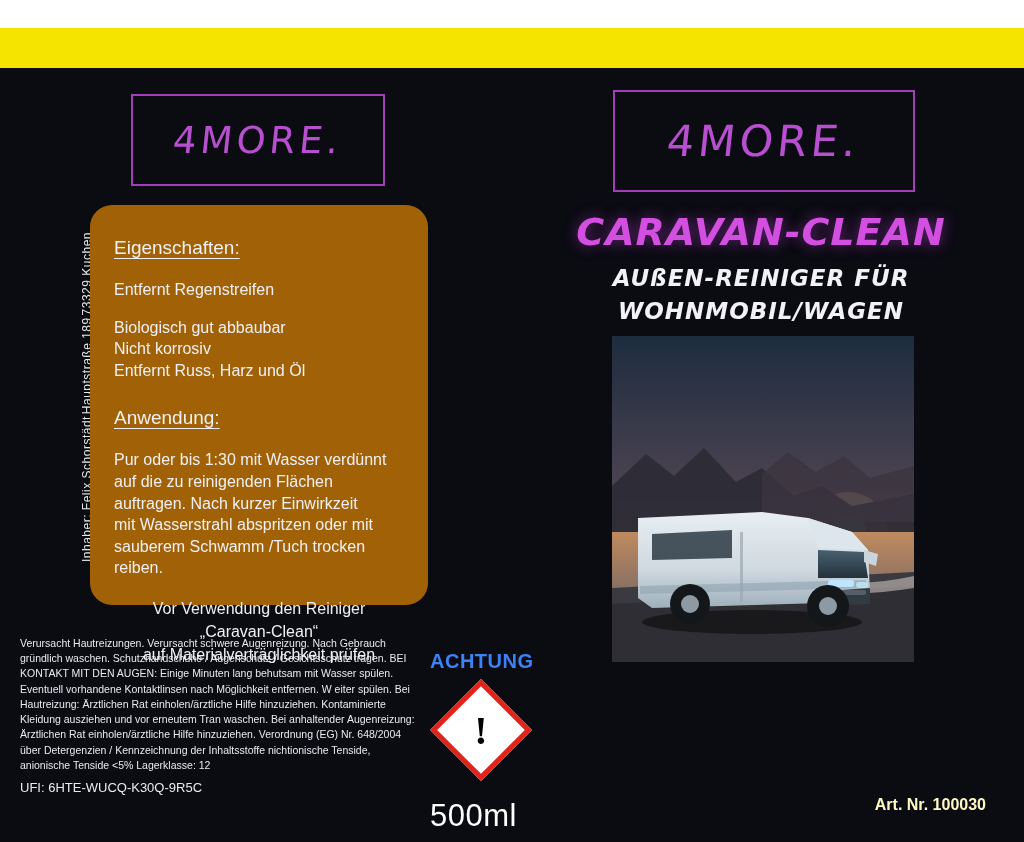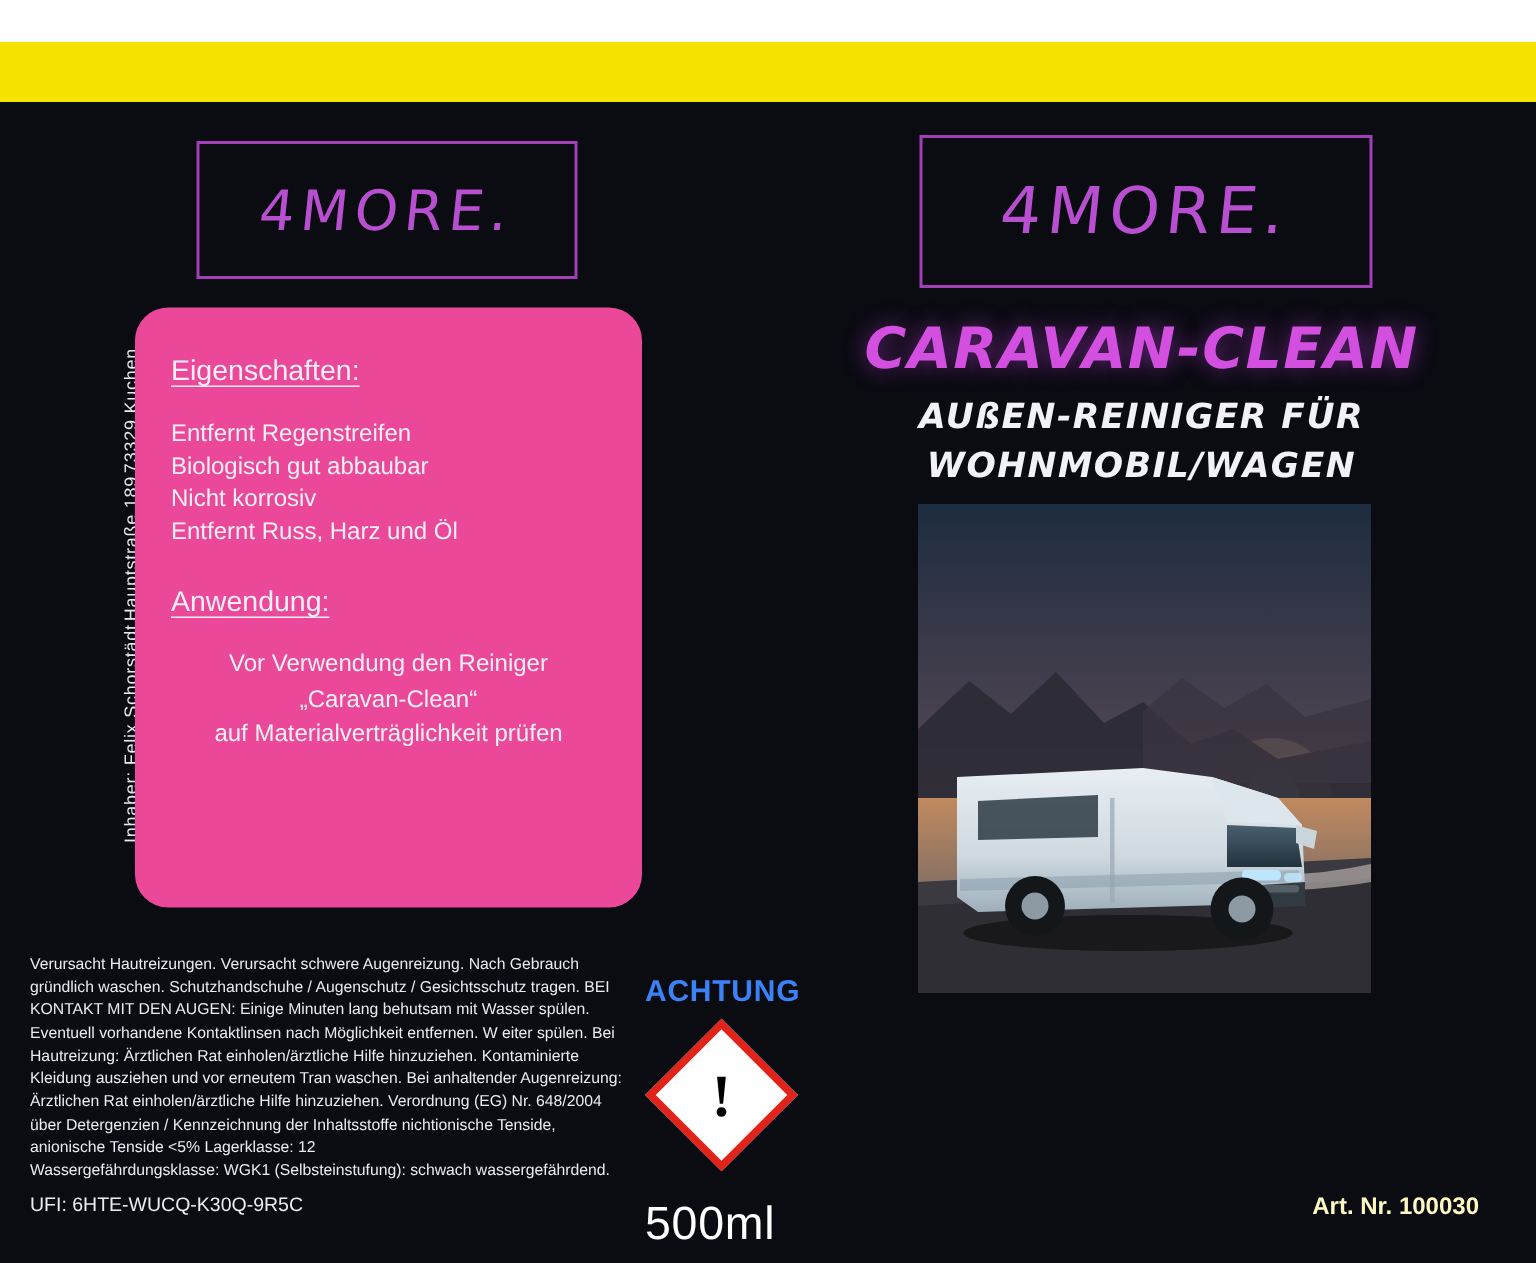--- a/index.html
+++ b/index.html
@@ -88,40 +88,40 @@
   }
   .side-address span { white-space: nowrap; }
 
   
   .info-card {
     position: absolute;
     left: 90px;
     top: 205px;
     width: 338px;
     height: 400px;
-    background: #ec4899;
+    background: #a16207;
     border-radius: 22px;
     color: #f0f0f4;
     padding: 20px 24px;
     box-sizing: border-box;
   }
   .info-card h2 {
     font-size: 19px;
     font-weight: 400;
     margin: 12px 0 0 0;
     text-decoration: underline;
     text-underline-offset: 4px;
   }
   .info-card p {
     font-size: 16px;
     font-weight: 400;
     margin: 20px 0 0 0;
     line-height: 1.35;
   }
-  .info-card p.tight { margin-top: 0; }
+  .info-card p.tight { margin-top: 16px; }
   .info-card .centered {
     text-align: center;
     margin-top: 18px;
     line-height: 1.45;
   }
 
   
   .hazard-text {
     position: absolute;
     left: 20px;
@@ -277,29 +277,33 @@
     <span>73329 Kuchen</span>
   </div>
 
   <div class="info-card">
     <h2>Eigenschaften:</h2>
     <p>Entfernt Regenstreifen</p>
     <p class="tight" style="white-space:pre-line">Biologisch gut abbaubar
 Nicht korrosiv
 Entfernt Russ, Harz und Öl</p>
     <h2 style="margin-top:26px">Anwendung:</h2>
+    <p style="white-space:pre-line">Pur oder bis 1:30 mit Wasser verdünnt
+auf die zu reinigenden Flächen
+auftragen. Nach kurzer Einwirkzeit
+mit Wasserstrahl abspritzen oder mit
+sauberem Schwamm /Tuch trocken reiben.</p>
     <p class="centered" style="white-space:pre-line">Vor Verwendung den Reiniger
 „Caravan-Clean“
 auf Materialverträglichkeit prüfen</p>
   </div>
 
   <div class="hazard-text">
     <span>Verursacht Hautreizungen. Verursacht schwere Augenreizung. Nach Gebrauch gründlich waschen. Schutzhandschuhe / Augenschutz / Gesichtsschutz tragen. BEI KONTAKT MIT DEN AUGEN: Einige Minuten lang behutsam mit Wasser spülen. Eventuell vorhandene Kontaktlinsen nach Möglichkeit entfernen. W eiter spülen. Bei Hautreizung: Ärztlichen Rat einholen/ärztliche Hilfe hinzuziehen. Kontaminierte Kleidung ausziehen und vor erneutem Tran waschen. Bei anhaltender Augenreizung: Ärztlichen Rat einholen/ärztliche Hilfe hinzuziehen. Verordnung (EG) Nr. 648/2004 über Detergenzien / Kennzeichnung der Inhaltsstoffe nichtionische Tenside, anionische Tenside &lt;5% Lagerklasse: 12</span>
     <br>
-    <span>Wassergefährdungsklasse: WGK1 (Selbsteinstufung): schwach wassergefährdend.</span>
     <span class="ufi">UFI: 6HTE-WUCQ-K30Q-9R5C</span>
   </div>
 
   <div class="achtung-label">ACHTUNG</div>
 
   <div class="ghs">
     <div class="diamond"></div>
     <div class="excl">!</div>
   </div>
 

